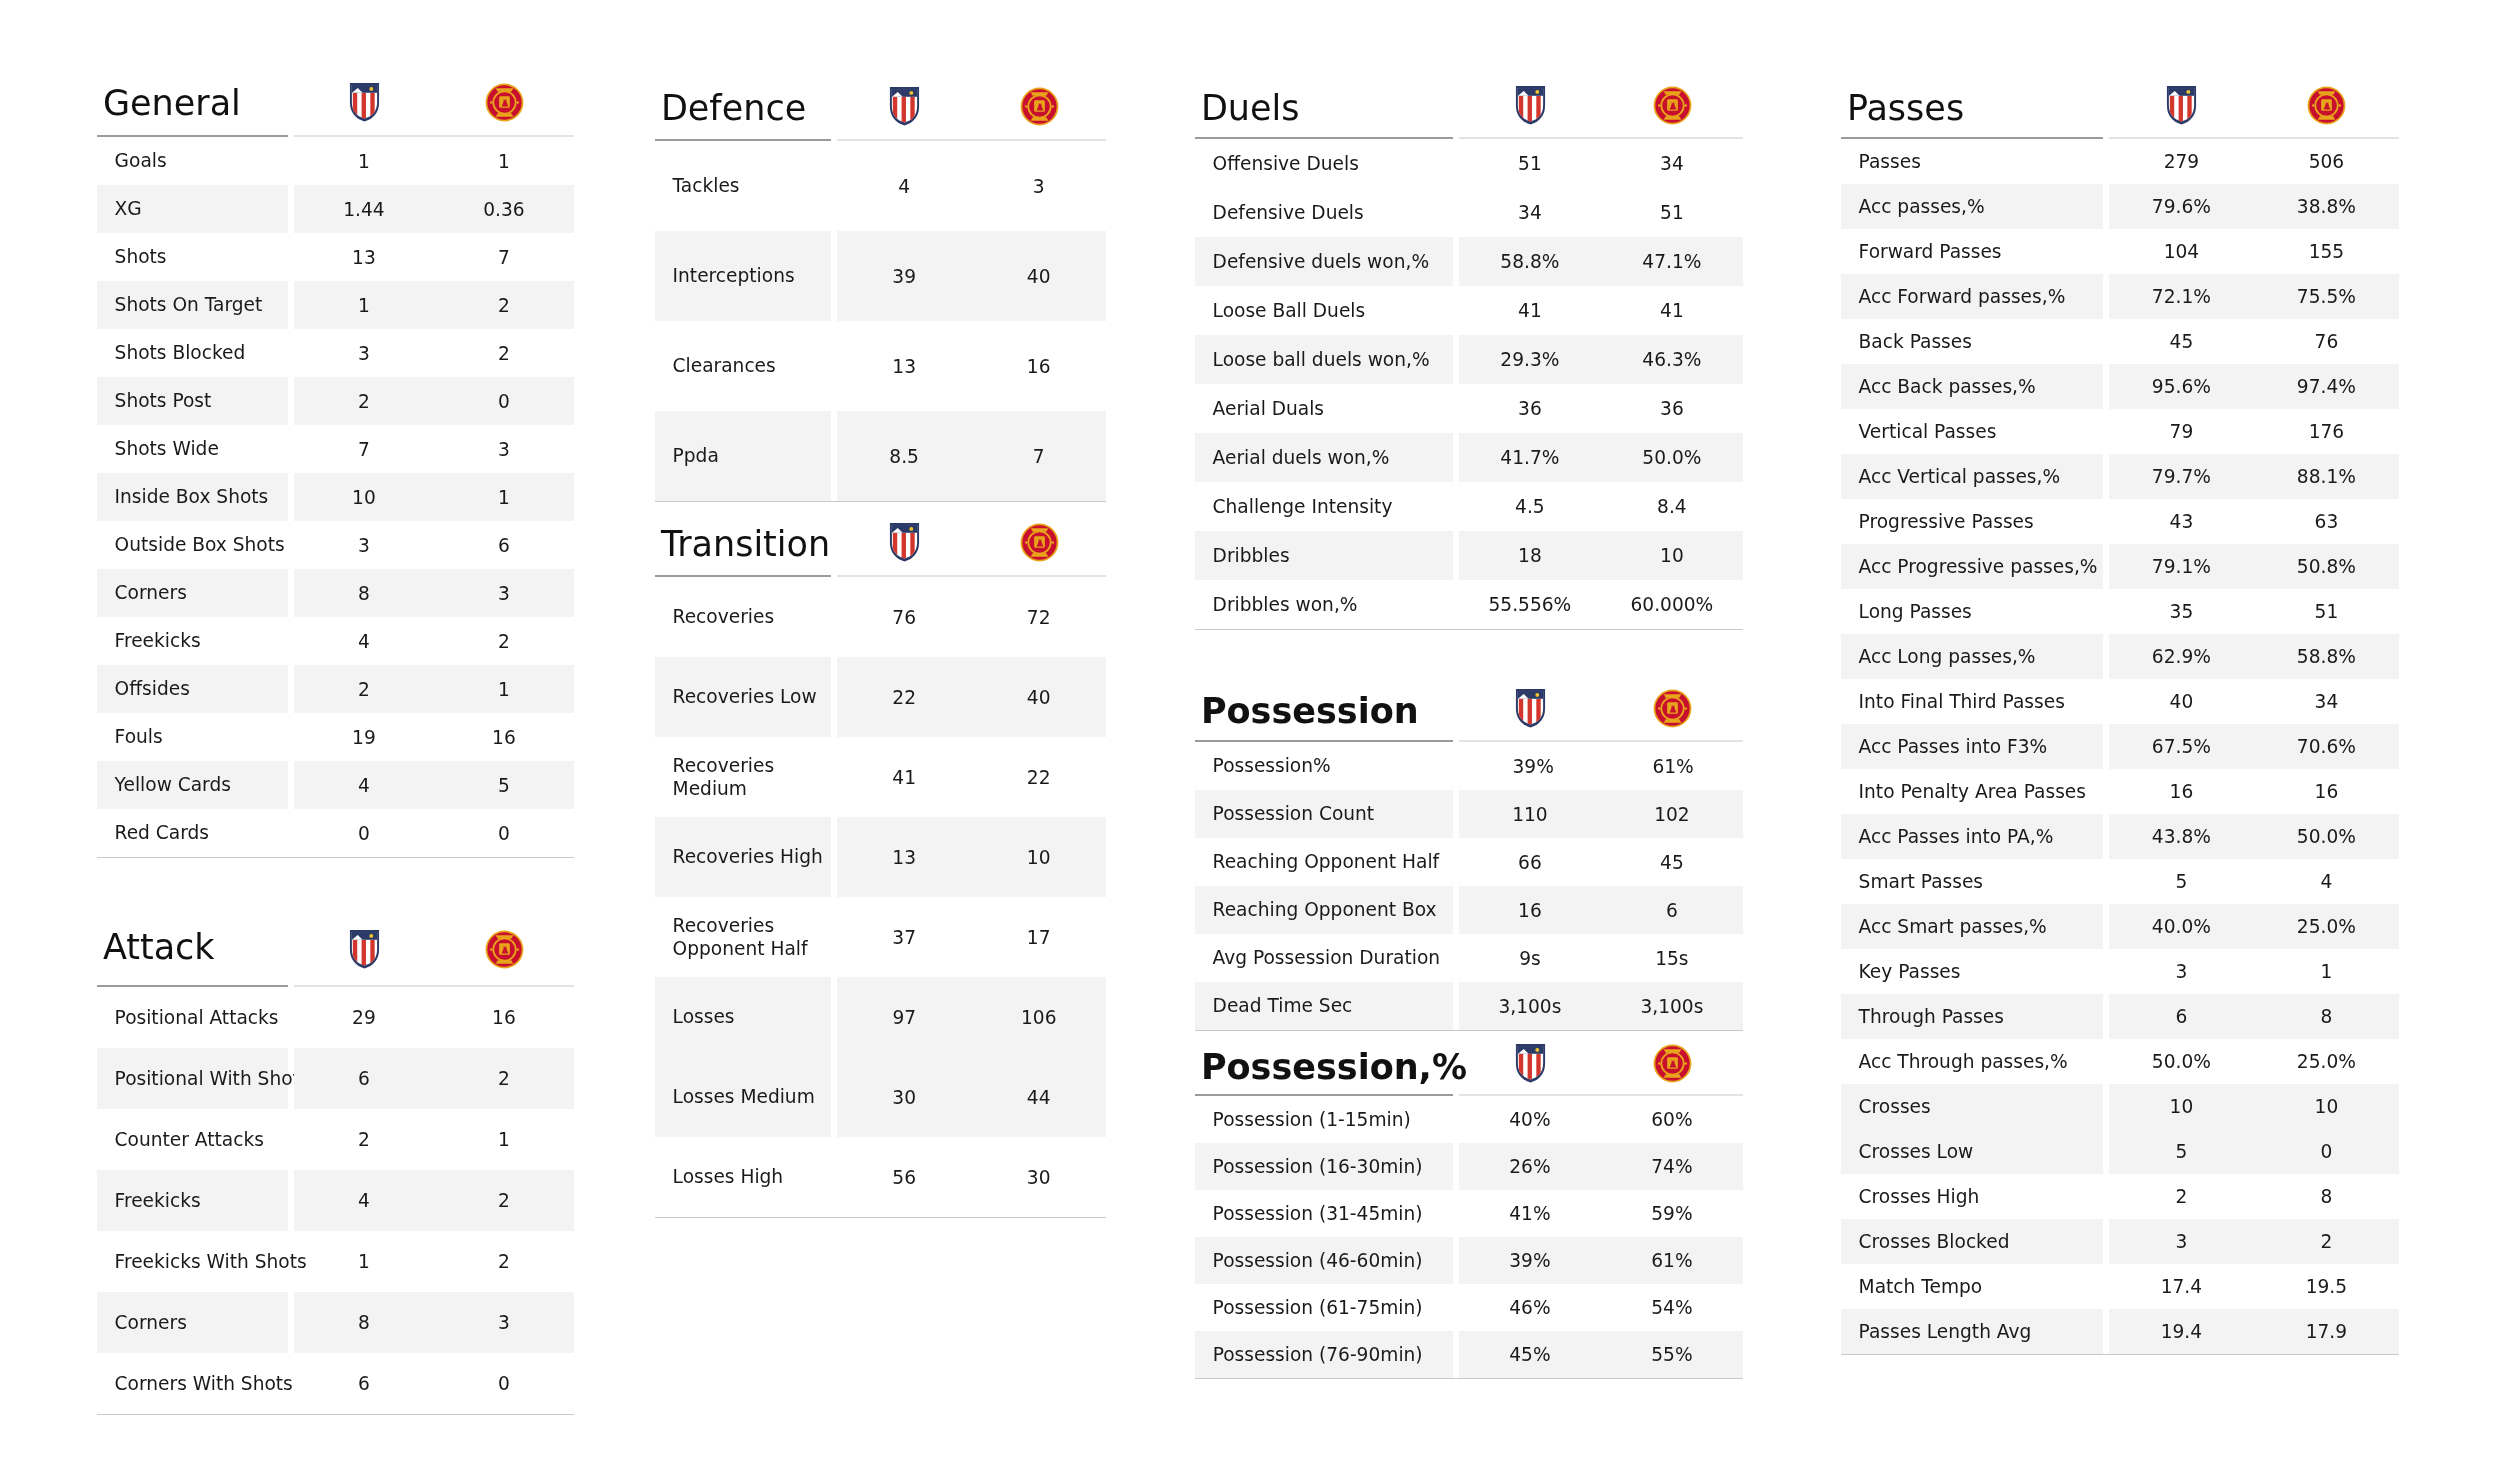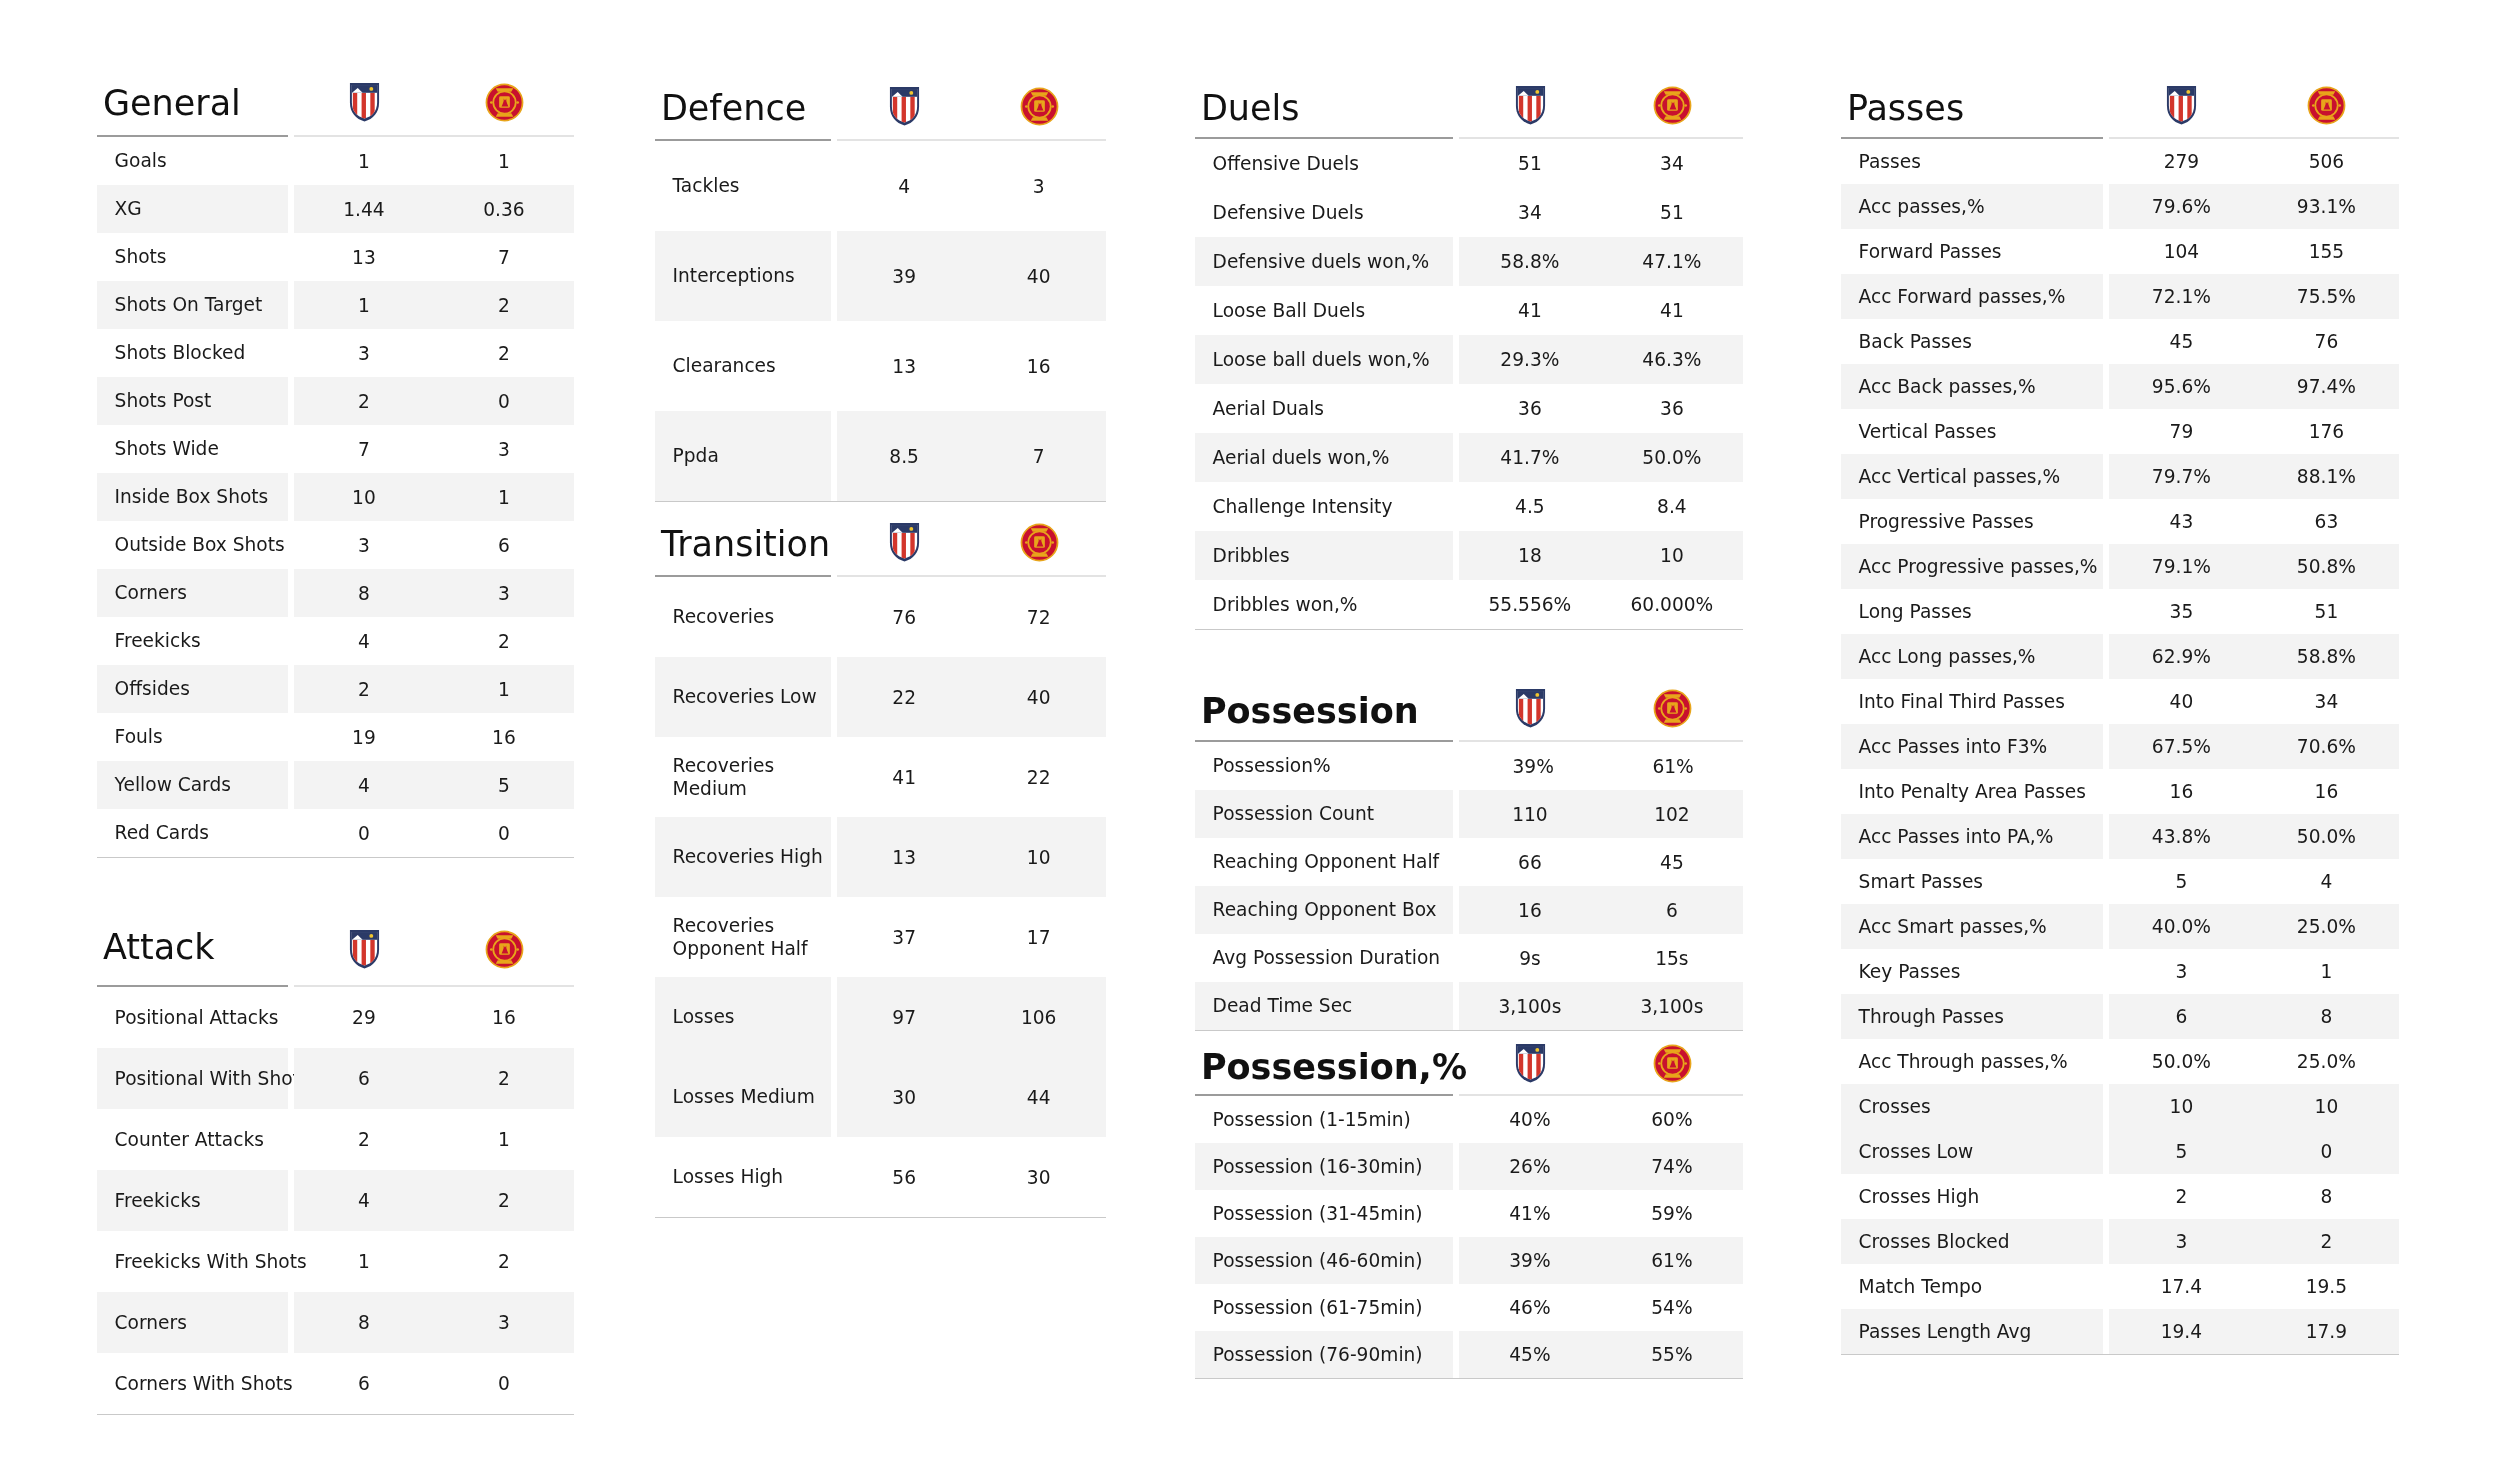--- a/index.html
+++ b/index.html
@@ -415,21 +415,21 @@
             <div class="v">10</div>
           </div>
         </div>
         <div class="row" style="height: 80px;">
           <div class="cell label" style="width:176px">Recoveries Opponent Half</div>
           <div class="cell vals" style="width:269px">
             <div class="v">37</div>
             <div class="v">17</div>
           </div>
         </div>
-        <div class="row alt" style="height: 80px;">
+        <div class="row alt" style="height: 80px; justify-content: space-between;">
           <div class="cell label" style="width:176px">Losses</div>
           <div class="cell vals" style="width:269px">
             <div class="v">97</div>
             <div class="v">106</div>
           </div>
         </div>
         <div class="row alt" style="height: 80px;">
           <div class="cell label" style="width:176px">Losses Medium</div>
           <div class="cell vals" style="width:269px">
             <div class="v">30</div>
@@ -781,21 +781,21 @@
           <div class="cell label" style="width:262px">Passes</div>
           <div class="cell vals" style="width:290px">
             <div class="v">279</div>
             <div class="v">506</div>
           </div>
         </div>
         <div class="row alt" style="height: 45px;">
           <div class="cell label" style="width:262px">Acc passes,%</div>
           <div class="cell vals" style="width:290px">
             <div class="v">79.6%</div>
-            <div class="v">93.1%</div>
+            <div class="v">38.8%</div>
           </div>
         </div>
         <div class="row" style="height: 45px;">
           <div class="cell label" style="width:262px">Forward Passes</div>
           <div class="cell vals" style="width:290px">
             <div class="v">104</div>
             <div class="v">155</div>
           </div>
         </div>
         <div class="row alt" style="height: 45px;">

